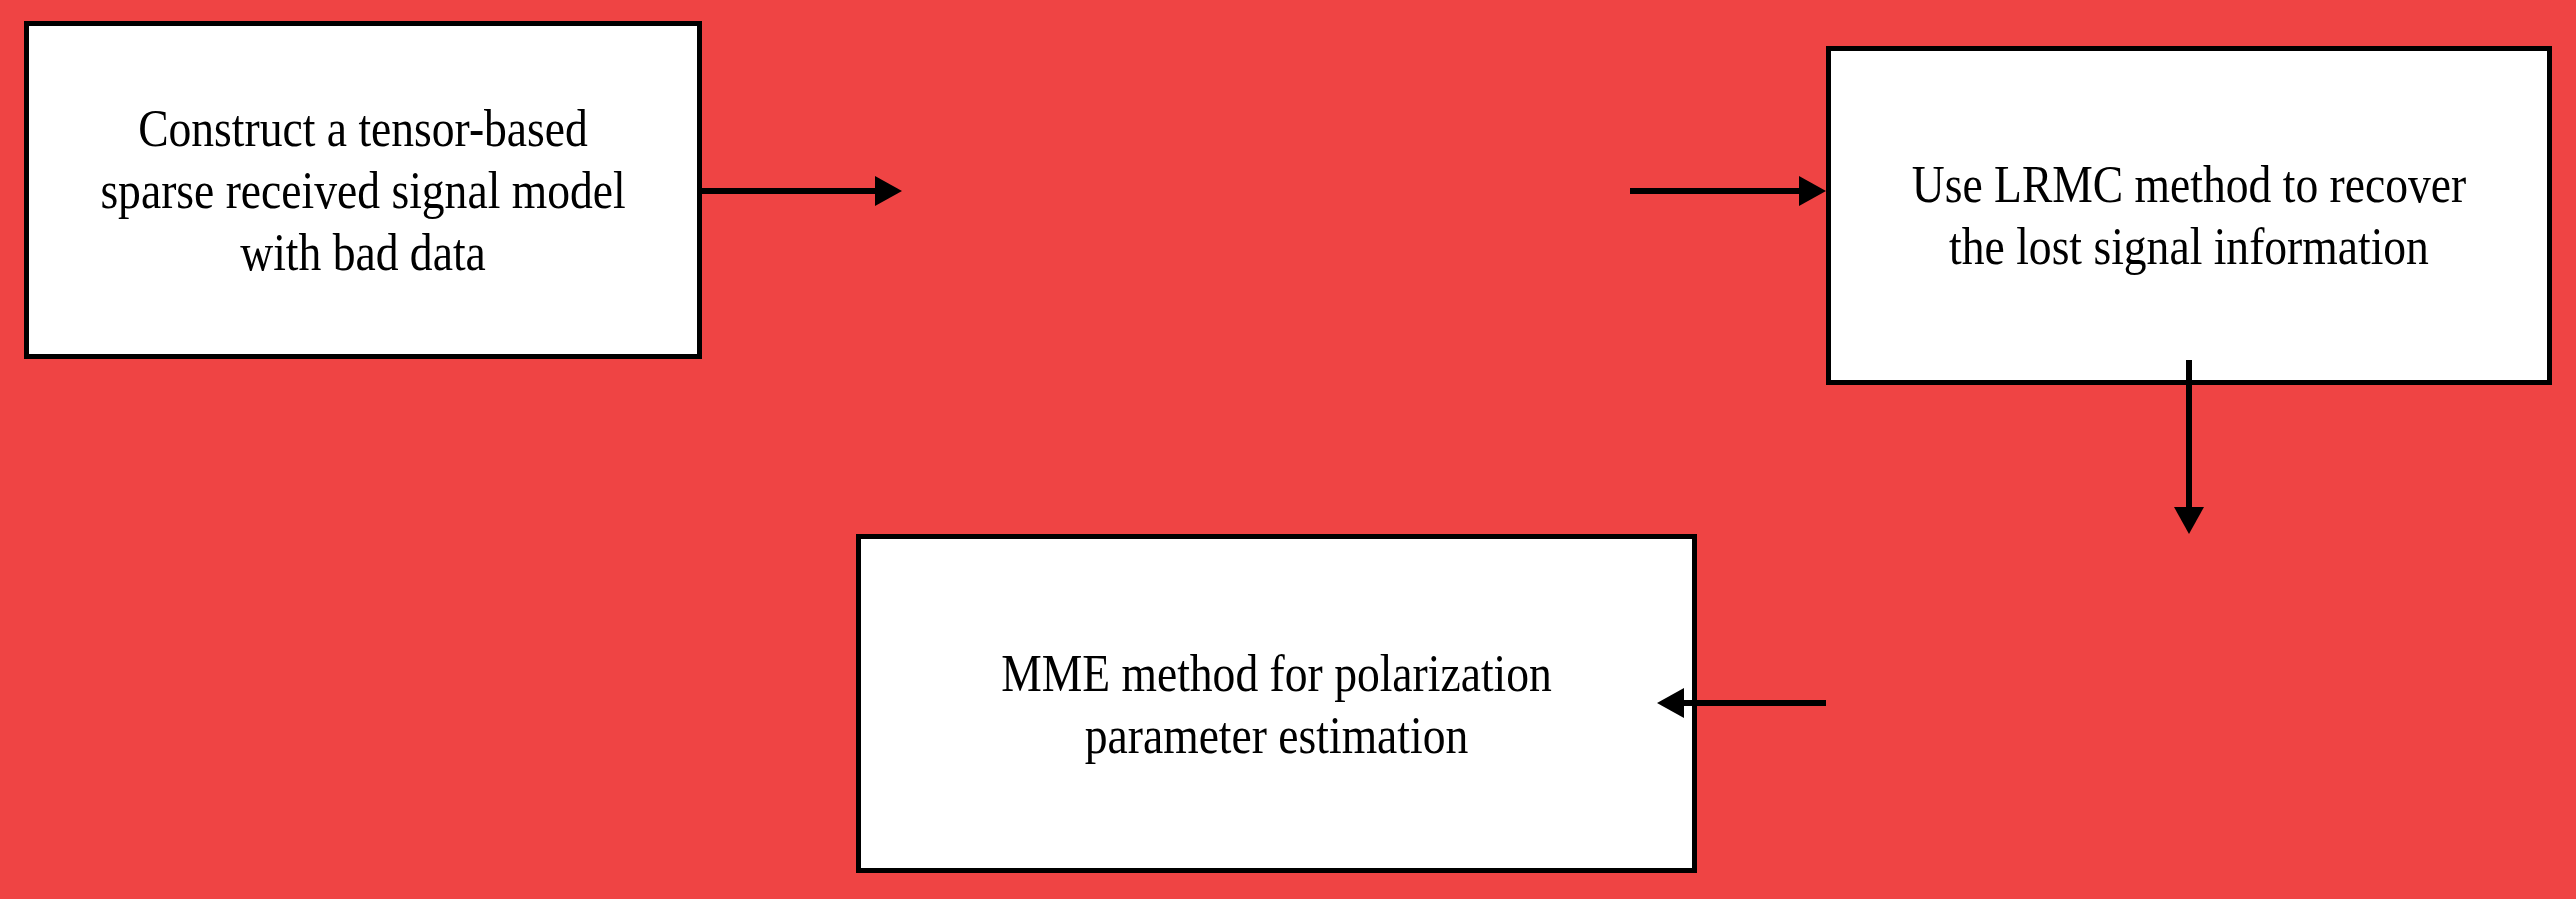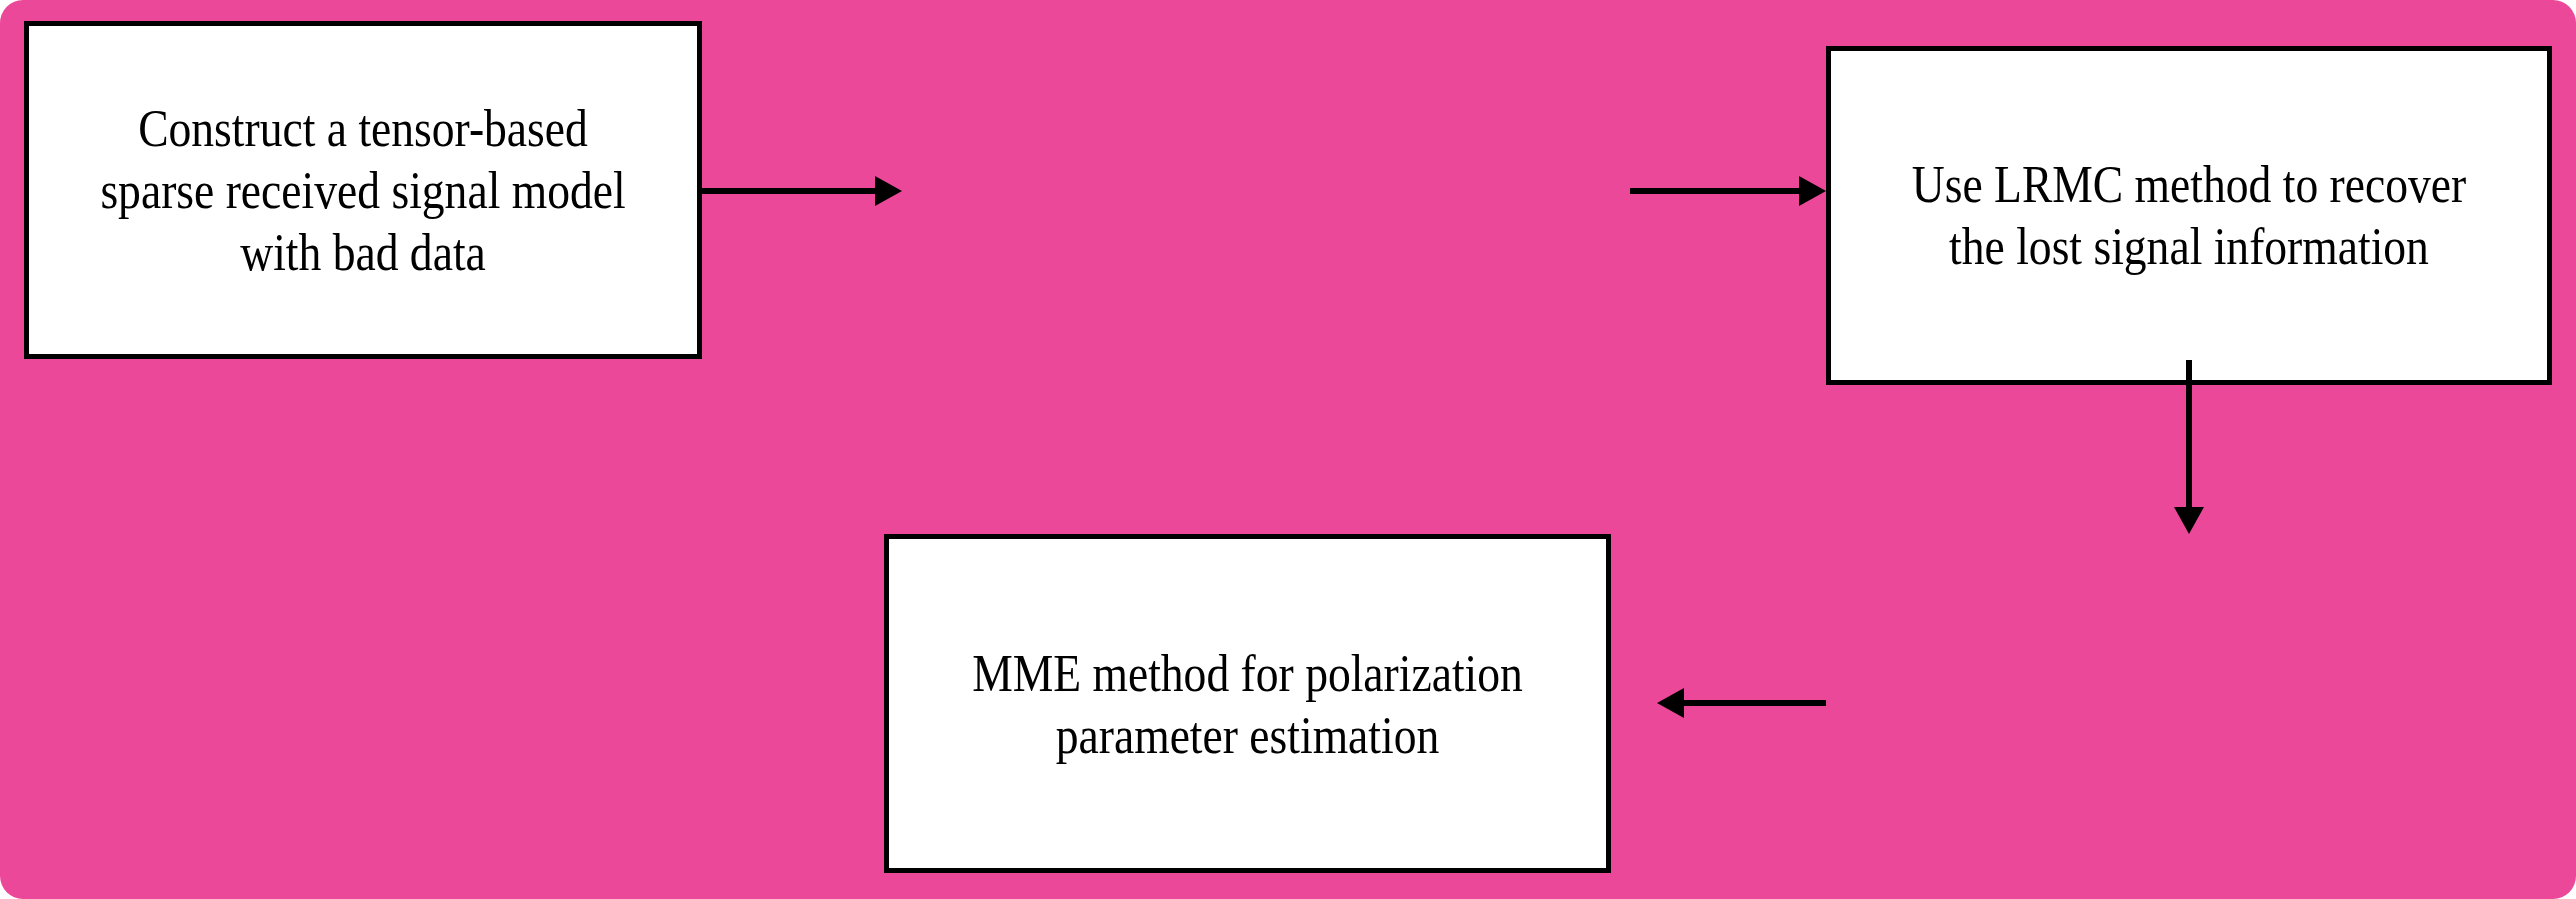--- a/index.html
+++ b/index.html
@@ -4,24 +4,23 @@
 <style>
   html, body {
     margin: 0;
     padding: 0;
     background: #ffffff;
   }
   #canvas {
     position: relative;
     width: 2576px;
     height: 899px;
-    background: #ec4899;
+    background: #ef4444;
     overflow: hidden;
     font-family: "Liberation Serif", "DejaVu Serif", serif;
-    border-radius: 23px;
   }
   .node {
     position: absolute;
     box-sizing: border-box;
     border: 5.6px solid #000000;
     background: #ffffff;
     display: flex;
     align-items: center;
     justify-content: center;
     text-align: center;
@@ -35,21 +34,21 @@
     padding: 0 21px;
     white-space: pre-line;
     transform: scaleX(0.86);
     transform-origin: center center;
   }
   
   #node-1 { left: 24px;   top: 21px;  width: 678px; height: 338px; }
   #node-2 { left: 902px; top: 21.5px;  width: 727px; height: 339px; }
   #node-3 { left: 1826px; top: 21.5px;  width: 726px; height: 339px; margin-top: 24px; }
   #node-4 { left: 1826px; top: 534px; width: 729px; height: 339px; }
-  #node-5 { left: 884px; top: 534px; width: 727px; height: 339px; }
+  #node-5 { left: 856px; top: 534px; width: 841px; height: 339px; }
 
   
   .connector {
     position: absolute;
   }
   .conn-line-h {
     position: absolute;
     height: 6.4px;
     background: #000000;
   }

